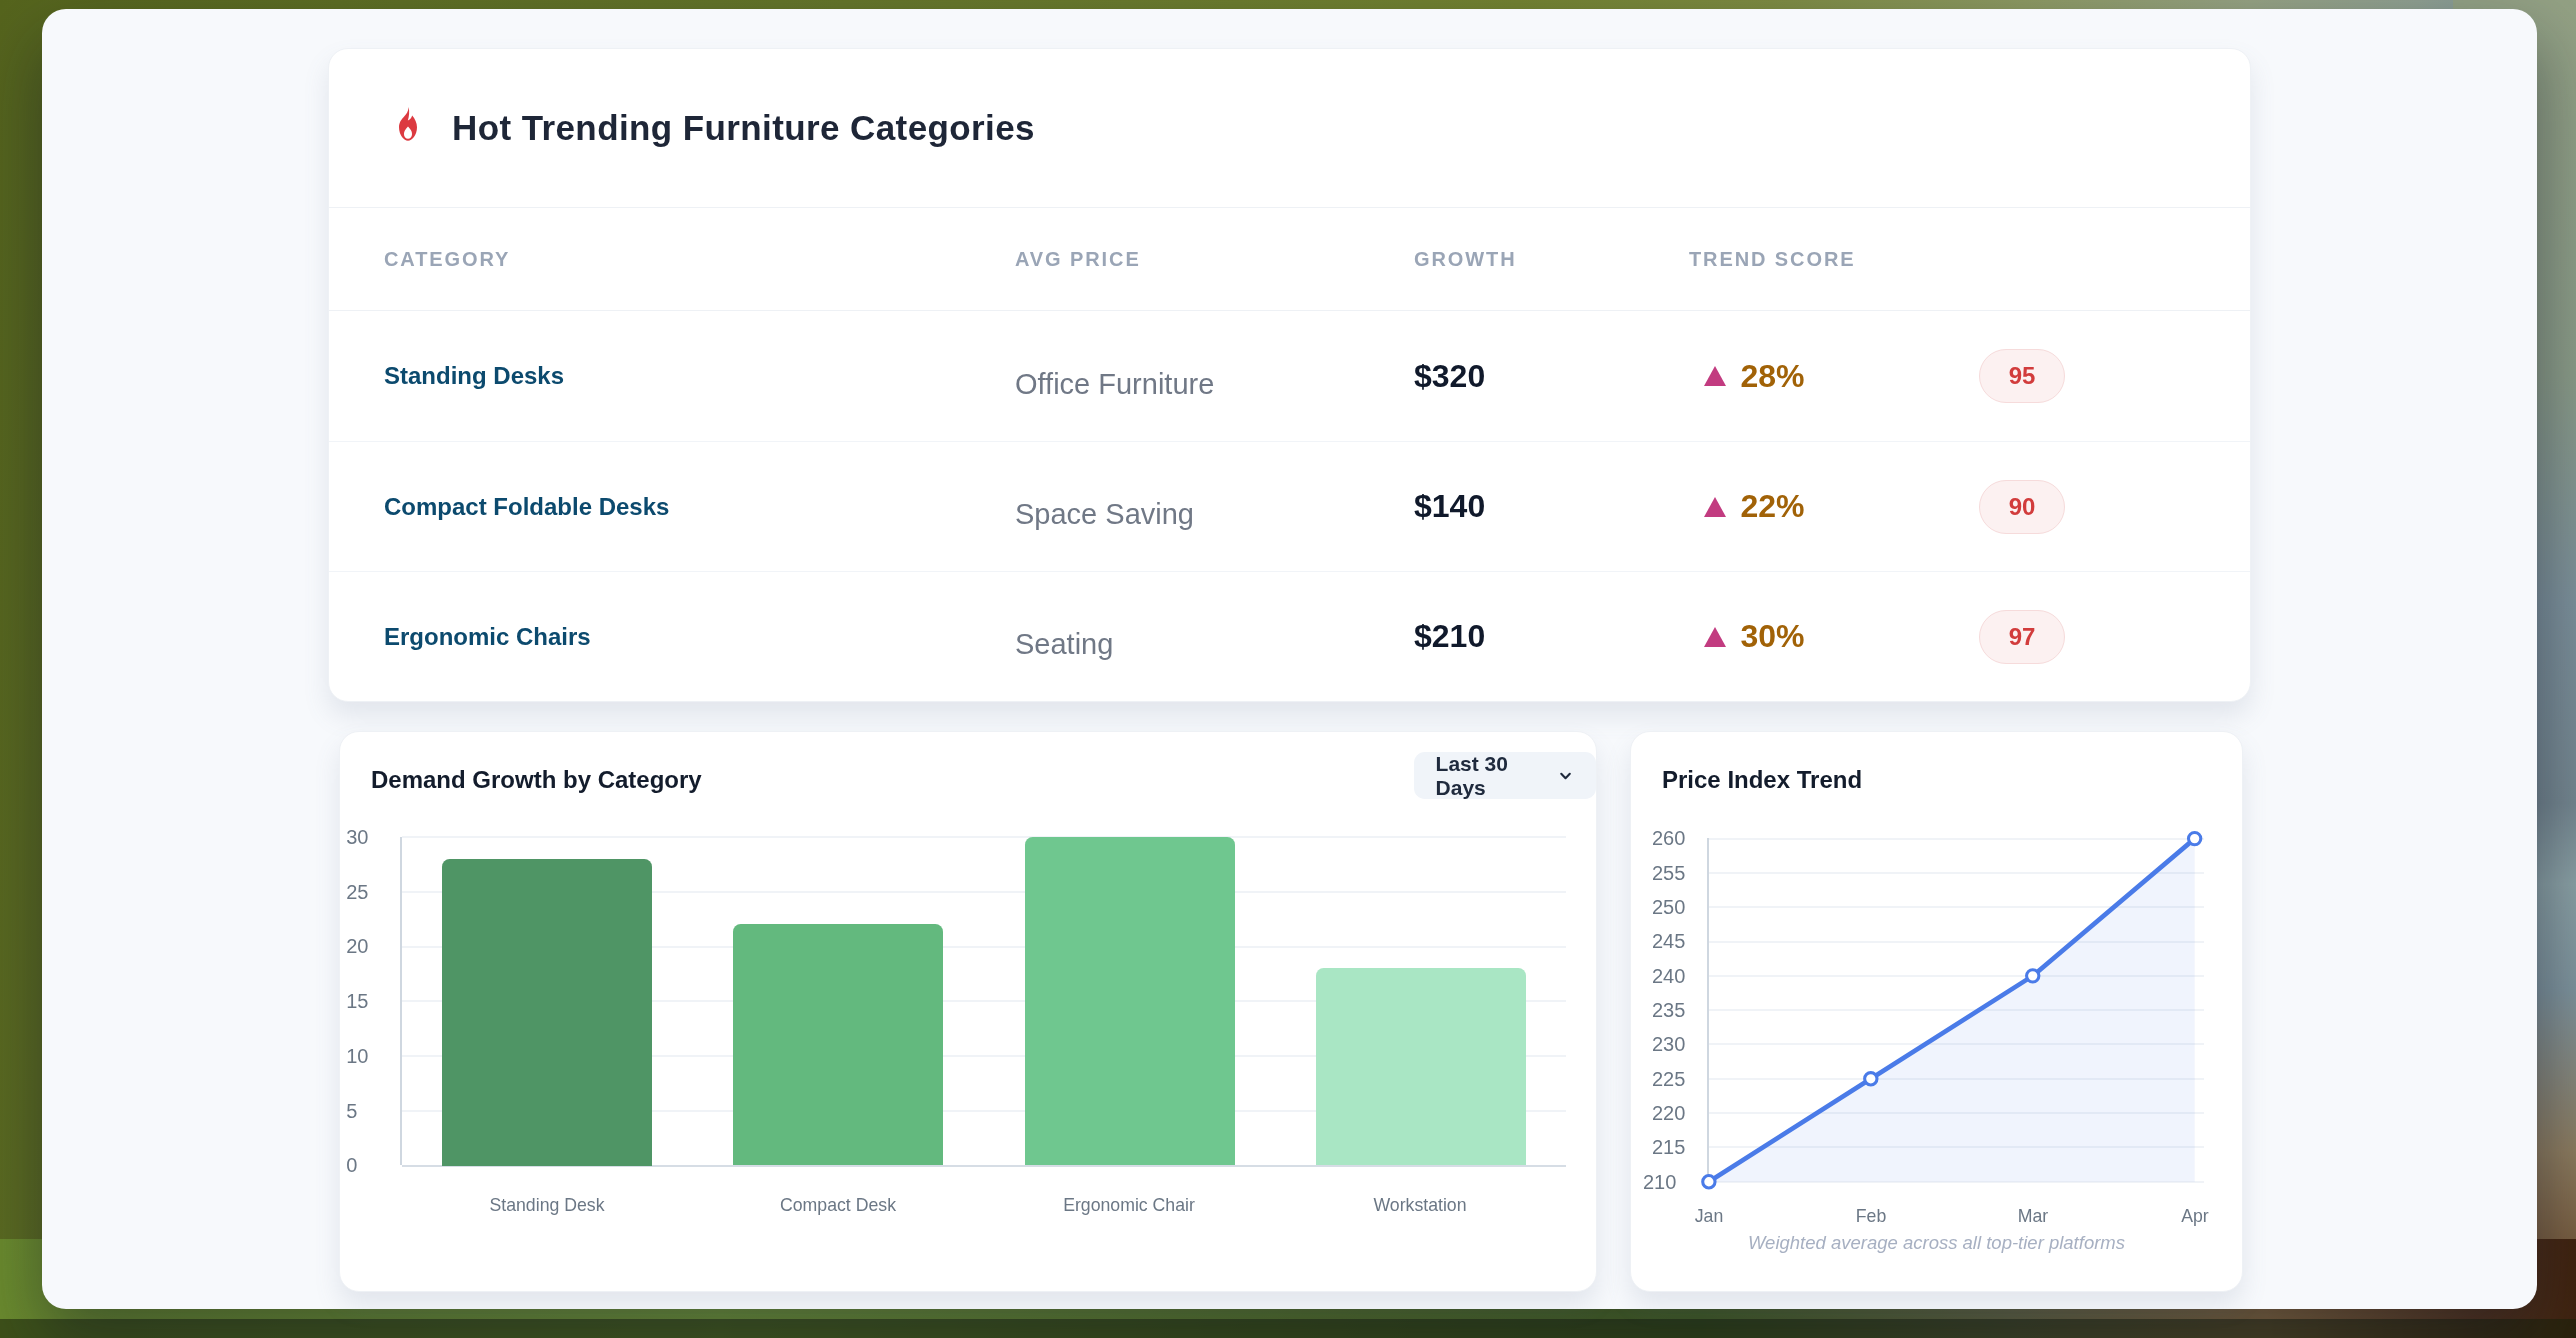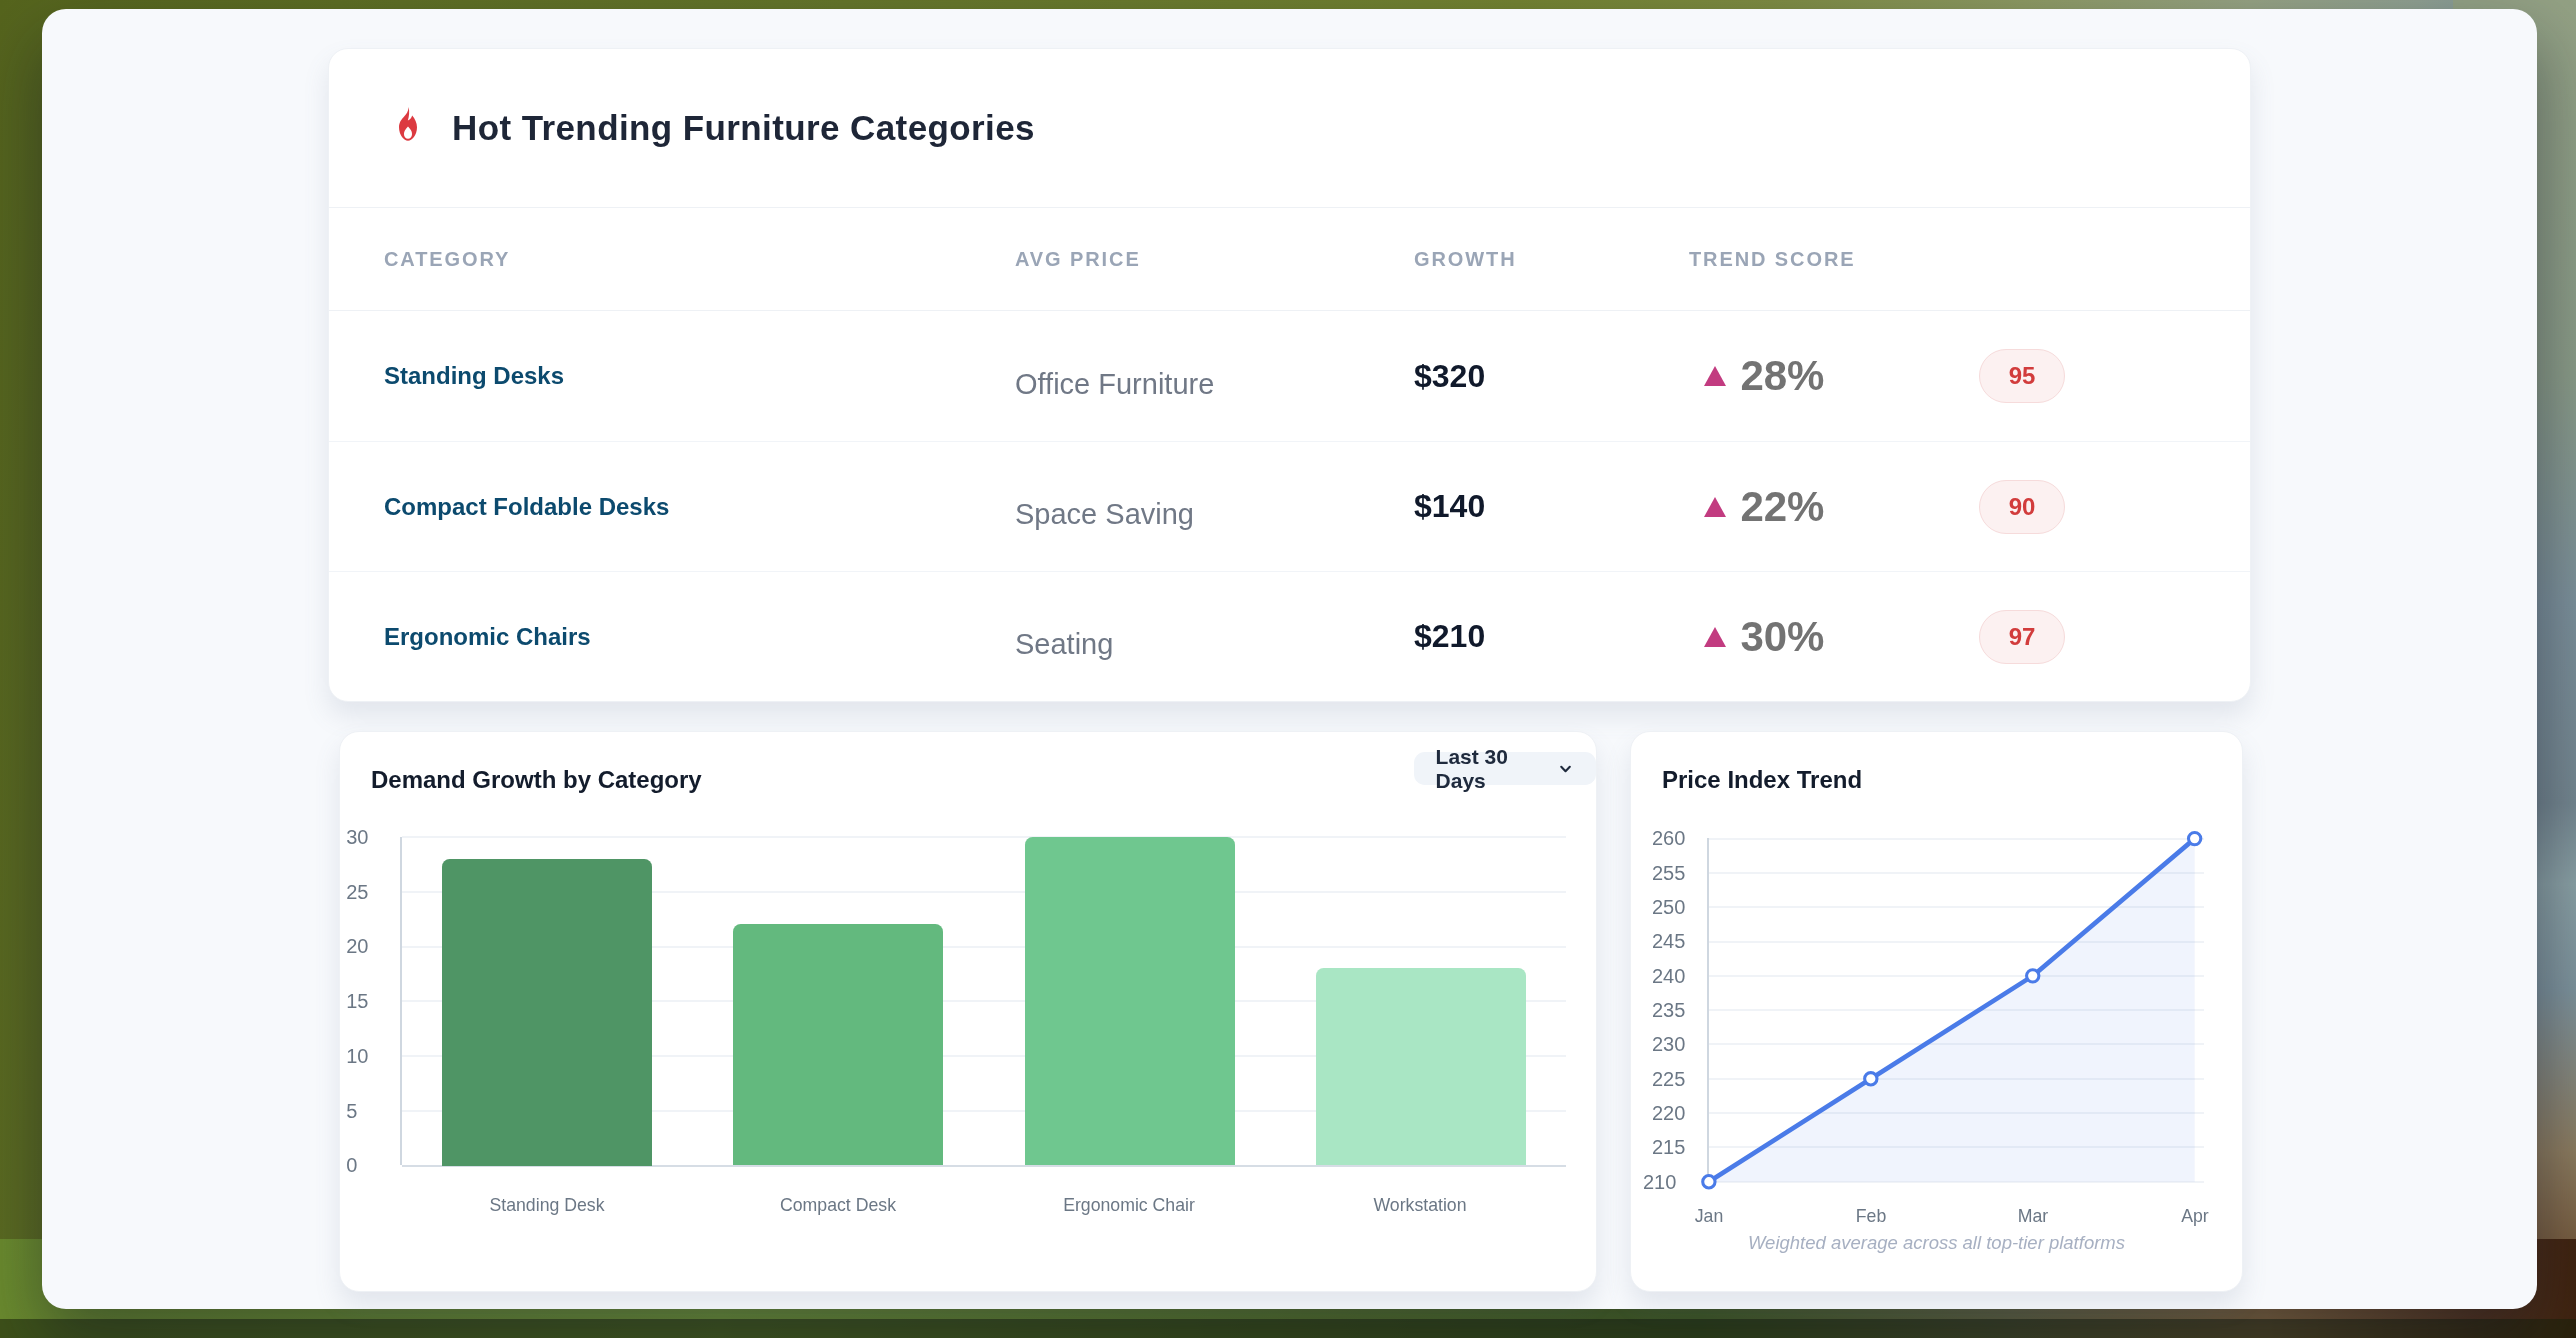--- a/index.html
+++ b/index.html
@@ -35,31 +35,31 @@
   .col-header{font-size:20px;font-weight:bold;color:#9aa5b6;letter-spacing:1.9px;}
 
   .trow{height:130px;align-items:center;}
   .trow + .trow{border-top:1.5px solid #f1f4f8;}
   .cell-name{font-size:24px;font-weight:bold;color:#0c4a6e;}
   .cell-category{font-size:29px;color:#707886;margin-top:16px;}
   .cell-price{font-size:32px;font-weight:bold;color:#10192b;}
   .cell-growth{display:flex;align-items:center;gap:14px;padding-left:15.4px;}
   .tri-up{width:0;height:0;border-left:11.6px solid transparent;border-right:11.6px solid transparent;
     border-bottom:20px solid #c23b80;}
-  .growth-val{font-size:42px;font-weight:bold;color:#737373;}
+  .growth-val{font-size:32px;font-weight:bold;color:#a16207;}
   .badge{display:inline-flex;align-items:center;justify-content:center;width:86px;height:54px;
     border-radius:28px;background:#fcf1f1;border:1.5px solid #f6dbdb;box-sizing:border-box;
     font-size:24px;font-weight:bold;color:#d23c3c;}
 
   
   #bar-card{left:297px;top:722px;width:1258px;height:561px;}
   #line-card{left:1588px;top:722px;width:613px;height:561px;}
   .chart-title{position:absolute;left:31px;top:34px;font-size:24px;font-weight:bold;color:#131c2c;}
 
-  .dropdown{position:absolute;left:1074px;top:20px;height:33px;padding:0 21.6px;border-radius:10.8px;
+  .dropdown{position:absolute;left:1074px;top:20px;height:47px;padding:0 21.6px;border-radius:10.8px;
     background:#f0f4f9;display:flex;align-items:center;gap:12.3px;cursor:pointer;box-sizing:border-box;}
   .dropdown-label{font-size:21px;font-weight:bold;color:#1f2a3d;}
 
   .plot{position:absolute;inset:0;}
   .grid-line{position:absolute;height:1.5px;background:#f0f3f7;}
   .grid-line.zero{background:#d6dde5;}
   .axis-v{position:absolute;width:1.5px;background:#cfd7e0;}
   .ytick{position:absolute;width:46px;font-size:20px;color:#6b7785;transform:translateY(-50%);}
   .xtick{position:absolute;text-align:center;font-size:17.7px;color:#6b7785;transform:translateX(-50%);}
   .bar{position:absolute;border-radius:7.7px 7.7px 0 0;}

